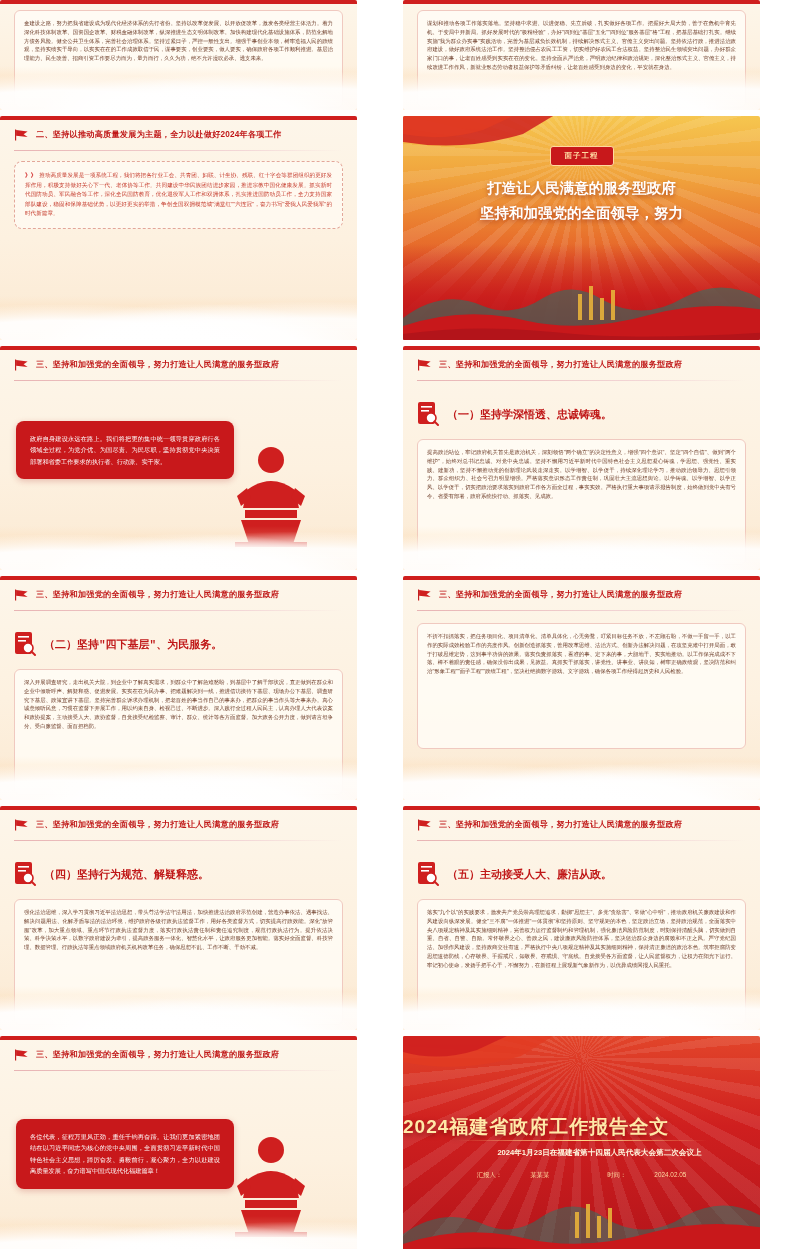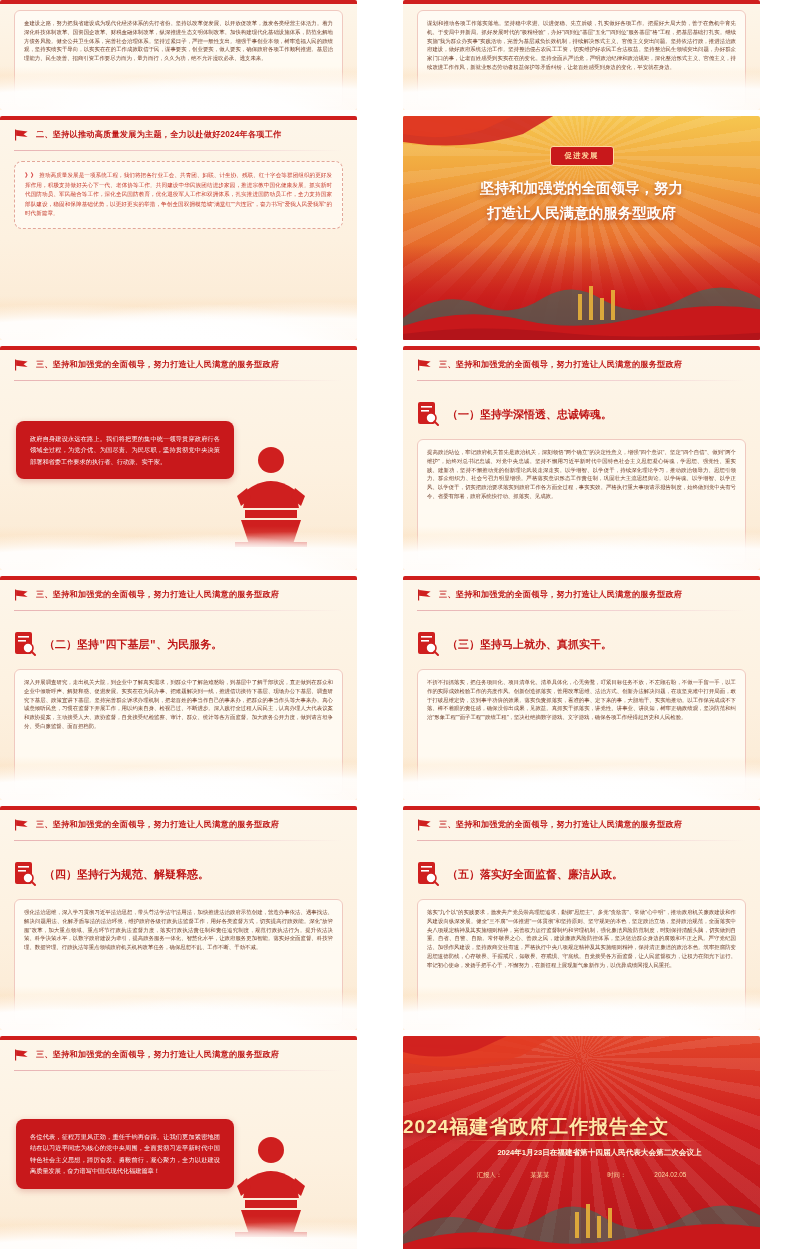--- a/index.html
+++ b/index.html
@@ -89,24 +89,24 @@
       </div>
       <div class="cloud"></div>
     </div>
 
     <div class="slide cover">
       <div class="rays"></div>
       <svg class="flagribbon" viewBox="0 0 150 80">
         <path d="M0 0 L150 0 L120 18 Q60 36 0 26 Z" fill="#cf1f1f" opacity=".85"></path>
         <path d="M0 0 L110 0 L80 14 Q40 26 0 18 Z" fill="#e23b22" opacity=".8"></path>
       </svg>
-      <div class="badge">促进发展</div>
+      <div class="badge">面子工程</div>
       <div class="ttl">
+        <div>打造让人民满意的服务型政府</div>
         <div>坚持和加强党的全面领导，努力</div>
-        <div>打造让人民满意的服务型政府</div>
       </div>
       <div class="hills"></div>
       <svg class="city" viewBox="0 0 397 92" preserveAspectRatio="none">
         <path d="M0 70 Q40 40 80 58 Q110 70 140 50 Q170 32 200 52 Q240 74 280 50 Q320 28 360 52 Q380 64 397 58 L397 92 L0 92 Z" fill="#1f7a6a" opacity=".55"></path>
         <path d="M0 78 Q60 58 120 72 Q180 86 250 66 Q320 48 397 70 L397 92 L0 92 Z" fill="#c8181b"></path>
         <g fill="#e8b23a" opacity=".9">
           <rect x="175" y="46" width="4" height="26"></rect>
             <rect x="186" y="38" width="4" height="34"></rect>
           <rect x="197" y="50" width="4" height="22"></rect>
             <rect x="208" y="42" width="4" height="30"></rect>
@@ -189,31 +189,45 @@
     <div class="slide">
       <div class="topbar"></div>
       <div class="hdr">
         <svg class="flagicon" viewBox="0 0 20 16">
           <path d="M2 1 L2 15" stroke="#c01818" stroke-width="1.4"></path>
           <path d="M2.6 1.6 L17 3.6 L12 7.2 L17 10.6 L2.6 9" fill="#cf1f1f"></path>
         </svg>
         <div class="t">三、坚持和加强党的全面领导，努力打造让人民满意的服务型政府</div>
       </div>
       <div class="hdrline"></div>
+      <div class="body-box" style="margin-top:12px;height:108px;overflow:hidden;">不折不扣抓落实，把任务项目化、项目清单化、清单具体化，心无旁鹜，叮紧目标任务不放，不左顾右盼，不做一手留一手，以工作的实际成效检验工作的亮度作风。创新创造抓落实，善用改革思维、法治方式、创新办法解决问题，在攻坚克难中打开局面，敢于打破思维定势，这到事半功倍的效果。落实负责抓落实，看准的事、定下来的事，大胆地干、实实地推动。以工作保完成成不下落、棒不着跟的责任感，确保没你出成果，见效益。真抓实干抓落实，讲党性、讲事业、讲良知，树牢正确政绩观，坚决防范和纠治"形象工程""面子工程""政绩工程"，坚决杜绝摘数字游戏、文字游戏，确保各项工作经得起历史和人民检验。</div>
+      <div class="cloud"></div>
+    </div>
+
+    <div class="slide">
+      <div class="topbar"></div>
+      <div class="hdr">
+        <svg class="flagicon" viewBox="0 0 20 16">
+          <path d="M2 1 L2 15" stroke="#c01818" stroke-width="1.4"></path>
+          <path d="M2.6 1.6 L17 3.6 L12 7.2 L17 10.6 L2.6 9" fill="#cf1f1f"></path>
+        </svg>
+        <div class="t">三、坚持和加强党的全面领导，努力打造让人民满意的服务型政府</div>
+      </div>
+      <div class="hdrline"></div>
       <div class="sec-title">
         <svg class="doc-icon" viewBox="0 0 22 26">
           <rect x="1" y="1" width="17" height="22" rx="2" fill="#cf1f1f"></rect>
           <rect x="4" y="5" width="11" height="1.6" fill="#fff"></rect>
           <rect x="4" y="9" width="8" height="1.6" fill="#fff"></rect>
           <circle cx="14" cy="17" r="5" fill="#fff" stroke="#cf1f1f" stroke-width="1.6"></circle>
           <path d="M17.5 20.5 L21 24" stroke="#cf1f1f" stroke-width="2" stroke-linecap="round"></path>
         </svg>
-        <div class="st">（三）坚持马上就办、真抓实干。</div>
-      </div>
-      <div class="body-box" style="margin-top:12px;height:108px;overflow:hidden;">不折不扣抓落实，把任务项目化、项目清单化、清单具体化，心无旁鹜，叮紧目标任务不放，不左顾右盼，不做一手留一手，以工作的实际成效检验工作的亮度作风。创新创造抓落实，善用改革思维、法治方式、创新办法解决问题，在攻坚克难中打开局面，敢于打破思维定势，这到事半功倍的效果。落实负责抓落实，看准的事、定下来的事，大胆地干、实实地推动。以工作保完成成不下落、棒不着跟的责任感，确保没你出成果，见效益。真抓实干抓落实，讲党性、讲事业、讲良知，树牢正确政绩观，坚决防范和纠治"形象工程""面子工程""政绩工程"，坚决杜绝摘数字游戏、文字游戏，确保各项工作经得起历史和人民检验。</div>
+        <div class="st">（四）坚持行为规范、解疑释惑。</div>
+      </div>
+      <div class="body-box" style="margin-top:12px;height:108px;overflow:hidden;">强化法治思维，深入学习贯彻习近平法治思想，带头尊法学法守法用法，加快推进法治政府示范创建，营造办事依法、遇事找法、解决问题用法、化解矛盾靠法的法治环境，维护政府各级行政执法监督工作，用好各类监督方式，切实提高行政效能。深化"放管服"改革，加大重点领域、重点环节行政执法监督力度，落实行政执法责任制和责任追究制度，规范行政执法行为。提升依法决策、科学决策水平，以数字政府建设为牵引，提高政务服务一体化、智慧化水平，让政府服务更加智能。落实好全面监督、科技管理、数据管理、行政执法等重点领域政府机关机构改革任务，确保思想不乱、工作不断、干劲不减。</div>
       <div class="cloud"></div>
     </div>
 
     <div class="slide">
       <div class="topbar"></div>
       <div class="hdr">
         <svg class="flagicon" viewBox="0 0 20 16">
           <path d="M2 1 L2 15" stroke="#c01818" stroke-width="1.4"></path>
           <path d="M2.6 1.6 L17 3.6 L12 7.2 L17 10.6 L2.6 9" fill="#cf1f1f"></path>
         </svg>
@@ -221,45 +235,21 @@
       </div>
       <div class="hdrline"></div>
       <div class="sec-title">
         <svg class="doc-icon" viewBox="0 0 22 26">
           <rect x="1" y="1" width="17" height="22" rx="2" fill="#cf1f1f"></rect>
           <rect x="4" y="5" width="11" height="1.6" fill="#fff"></rect>
           <rect x="4" y="9" width="8" height="1.6" fill="#fff"></rect>
           <circle cx="14" cy="17" r="5" fill="#fff" stroke="#cf1f1f" stroke-width="1.6"></circle>
           <path d="M17.5 20.5 L21 24" stroke="#cf1f1f" stroke-width="2" stroke-linecap="round"></path>
         </svg>
-        <div class="st">（四）坚持行为规范、解疑释惑。</div>
-      </div>
-      <div class="body-box" style="margin-top:12px;height:108px;overflow:hidden;">强化法治思维，深入学习贯彻习近平法治思想，带头尊法学法守法用法，加快推进法治政府示范创建，营造办事依法、遇事找法、解决问题用法、化解矛盾靠法的法治环境，维护政府各级行政执法监督工作，用好各类监督方式，切实提高行政效能。深化"放管服"改革，加大重点领域、重点环节行政执法监督力度，落实行政执法责任制和责任追究制度，规范行政执法行为。提升依法决策、科学决策水平，以数字政府建设为牵引，提高政务服务一体化、智慧化水平，让政府服务更加智能。落实好全面监督、科技管理、数据管理、行政执法等重点领域政府机关机构改革任务，确保思想不乱、工作不断、干劲不减。</div>
-      <div class="cloud"></div>
-    </div>
-
-    <div class="slide">
-      <div class="topbar"></div>
-      <div class="hdr">
-        <svg class="flagicon" viewBox="0 0 20 16">
-          <path d="M2 1 L2 15" stroke="#c01818" stroke-width="1.4"></path>
-          <path d="M2.6 1.6 L17 3.6 L12 7.2 L17 10.6 L2.6 9" fill="#cf1f1f"></path>
-        </svg>
-        <div class="t">三、坚持和加强党的全面领导，努力打造让人民满意的服务型政府</div>
-      </div>
-      <div class="hdrline"></div>
-      <div class="sec-title">
-        <svg class="doc-icon" viewBox="0 0 22 26">
-          <rect x="1" y="1" width="17" height="22" rx="2" fill="#cf1f1f"></rect>
-          <rect x="4" y="5" width="11" height="1.6" fill="#fff"></rect>
-          <rect x="4" y="9" width="8" height="1.6" fill="#fff"></rect>
-          <circle cx="14" cy="17" r="5" fill="#fff" stroke="#cf1f1f" stroke-width="1.6"></circle>
-          <path d="M17.5 20.5 L21 24" stroke="#cf1f1f" stroke-width="2" stroke-linecap="round"></path>
-        </svg>
-        <div class="st">（五）落实好全面监督、廉洁从政。</div>
+        <div class="st">（五）主动接受人大、廉洁从政。</div>
       </div>
       <div class="body-box" style="margin-top:12px;height:108px;overflow:hidden;">落实"九个以"的实践要求，激发共产党员崇高理想追求，勤掷"思想主"、多党"贪欲害"、常做"心中明"，推动政府机关廉政建设和作风建设向纵深发展。健全"三不腐"一体推进"一体贯彻"和坚持原则、坚守规矩的本色，坚定政治立场，坚持政治规范，全面落实中央八项规定精神及其实施细则精神，完善权力运行监督制约和管理机制，强化廉洁风险防范制度，时刻保持清醒头脑，切实做到自重、自省、自警、自励。常怀敬畏之心、善政之民，建设廉政风险防控体系，坚决惩治群众身边的腐败和不正之风。严守党纪国法、加强作风建设，坚持政商交往有道，严格执行中央八项规定精神及其实施细则精神，保持清正廉洁的政治本色。筑牢拒腐防变思想道德防线，心存敬畏、手握戒尺，知敬畏、存戒惧、守底线。自觉接受各方面监督，让人民监督权力，让权力在阳光下运行。牢记初心使命，发扬手把手心干，不懈努力，在新征程上展现新气象新作为，以优异成绩回报人民重托。</div>
       <div class="cloud"></div>
     </div>
 
     <div class="slide">
       <div class="topbar"></div>
       <div class="hdr">
         <svg class="flagicon" viewBox="0 0 20 16">
           <path d="M2 1 L2 15" stroke="#c01818" stroke-width="1.4"></path>

